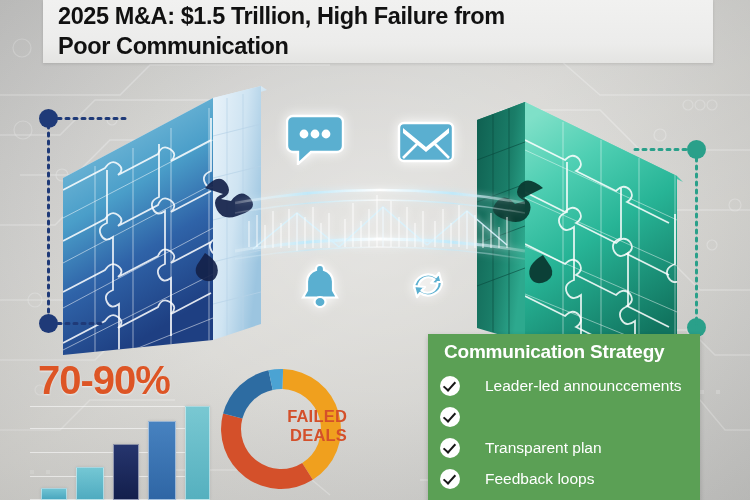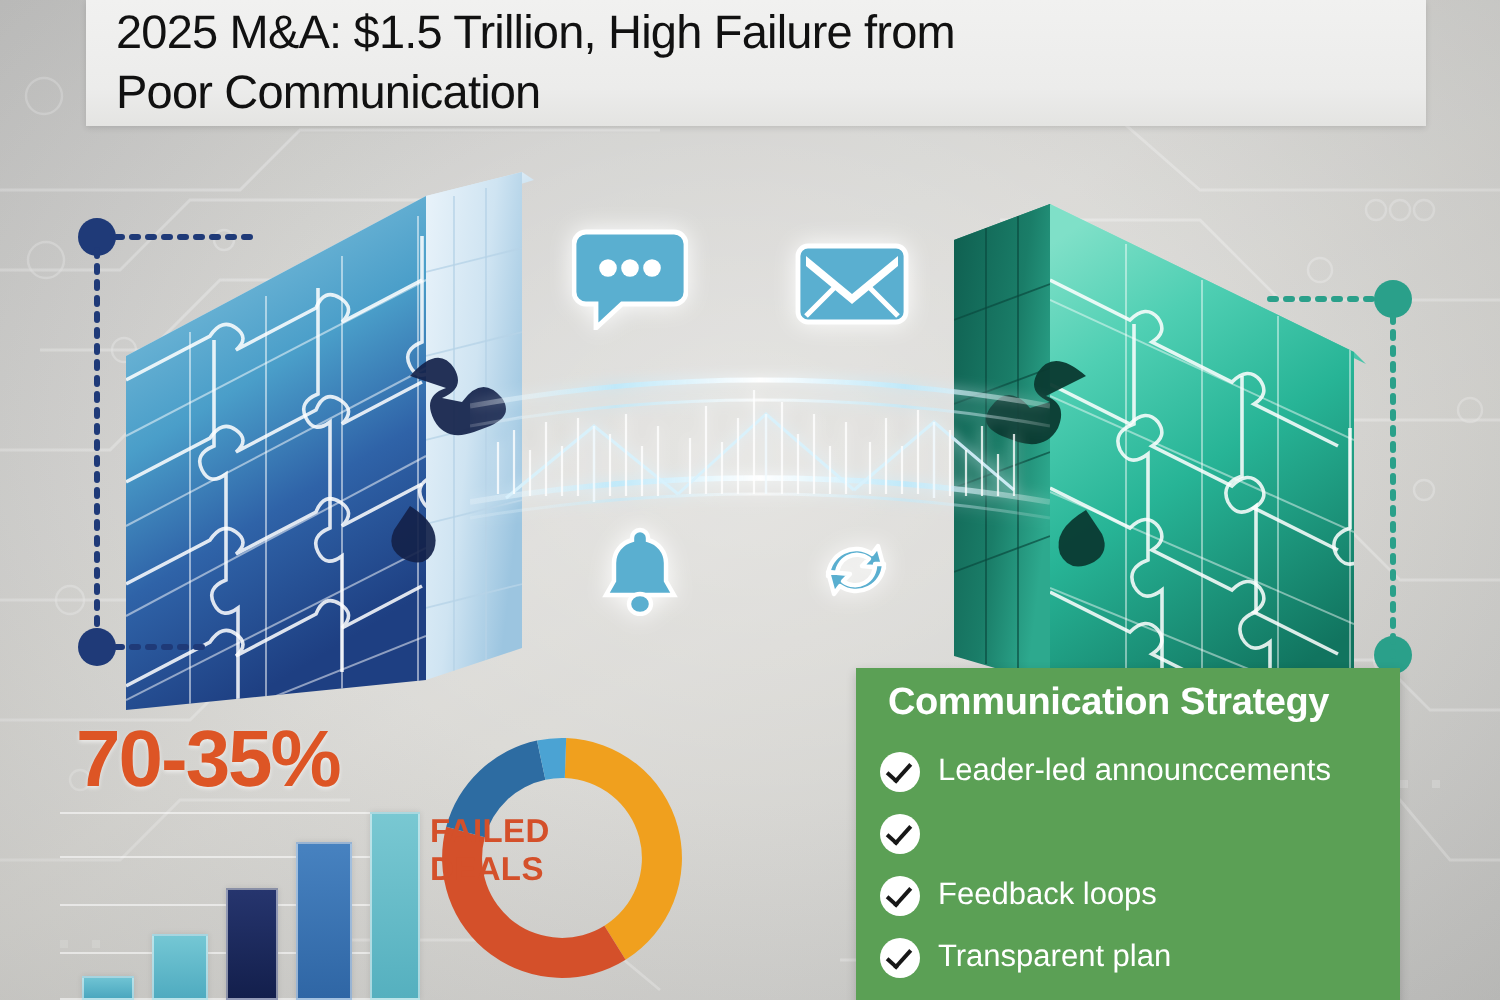--- a/index.html
+++ b/index.html
@@ -38,21 +38,21 @@
     height: 63px;
     background: linear-gradient(180deg, #f1f1f0 0%, #ececeb 70%, #e4e4e2 100%);
     box-shadow: 0 1px 3px rgba(0,0,0,0.12);
   }
   .title-text {
     position: absolute;
     left: 15px;
     top: 1px;
     width: 640px;
     color: #111111;
-    font-weight: normal;
+    font-weight: bold;
     font-size: 23.5px;
     line-height: 30px;
     letter-spacing: -0.4px;
     font-family: "Liberation Sans", sans-serif;
     white-space: pre-line;
   }
 
   
   .bldg { position: absolute; }
 
@@ -98,21 +98,21 @@
     box-sizing: border-box;
     box-shadow: 0 0 3px rgba(0,0,0,0.10);
   }
 
   
   .donut-wrap { position: absolute; left: 215px; top: 363px; width: 132px; height: 132px; }
   .donut-label {
     position: absolute;
     left: 0; right: 0;
     top: 44px;
-    text-align: left;
+    text-align: right;
     color: #d4502a;
     font-weight: bold;
     font-size: 16.5px;
     line-height: 19px;
     letter-spacing: 0.2px;
     white-space: pre-line;
     font-family: "Liberation Sans", sans-serif;
   }
 
   
@@ -133,20 +133,21 @@
     font-size: 19px;
     font-weight: bold;
     letter-spacing: -0.2px;
     font-family: "Liberation Sans", sans-serif;
   }
   .slist { position: absolute; left: 12px; top: 36px; right: 6px; }
   .sitem {
     display: flex;
     align-items: center;
     height: 31px;
+    gap: 16px;
   }
   .check {
     width: 20px; height: 20px;
     border-radius: 50%;
     background: #ffffff;
     flex: 0 0 20px;
     position: relative;
     margin-right: 9px;
   }
   .check::after {
@@ -458,21 +459,21 @@
   <div class="node node-r" style="left:687px; top:140px; width:19px; height:19px;"></div>
   <div class="node node-r" style="left:687px; top:318px; width:19px; height:19px;"></div>
   <svg class="dotline" style="left:620px; top:130px; width:130px; height:230px;" viewBox="0 0 130 230">
     <g stroke="#2aa08a" stroke-width="3" stroke-dasharray="3 5" stroke-linecap="round" fill="none">
       <path d="M76.5 28 V198"></path>
       <path d="M66 19.5 H10"></path>
       <path d="M66 207.5 H36"></path>
     </g>
   </svg>
 
-  <div class="pct">70-35%</div>
+  <div class="pct">70-90%</div>
 
   <div class="barchart">
     <div class="gridline" style="top:8px;"></div>
     <div class="gridline" style="top:30px;"></div>
     <div class="gridline" style="top:54px;"></div>
     <div class="gridline" style="top:78px;"></div>
     <div class="gridline" style="top:101px;"></div>
     <div class="bar" style="left:11px;  width:26px; height:12px;  background:linear-gradient(180deg,#6fc3d3,#4aa7bf);"></div>
     <div class="bar" style="left:46px;  width:28px; height:33px;  background:linear-gradient(180deg,#74c7d4,#4fabc0);"></div>
     <div class="bar" style="left:83px;  width:26px; height:56px;  background:linear-gradient(180deg,#26356e,#131f4c);"></div>
@@ -502,25 +503,25 @@
     <div class="slist">
       <div class="sitem">
         <span class="check"></span>
         <span class="sitem-label">Leader-led announccements</span>
       </div>
       <div class="sitem">
         <span class="check"></span>
       </div>
       <div class="sitem">
         <span class="check"></span>
-        <span class="sitem-label">Feedback loops</span>
+        <span class="sitem-label">Transparent plan</span>
       </div>
       <div class="sitem">
         <span class="check"></span>
-        <span class="sitem-label">Transparent plan</span>
+        <span class="sitem-label">Feedback loops</span>
       </div>
     </div>
   </div>
 
   <div class="title-panel">
     <div class="title-text">2025 M&amp;A: $1.5 Trillion, High Failure from
 Poor Communication</div>
   </div>
 
 </div>

